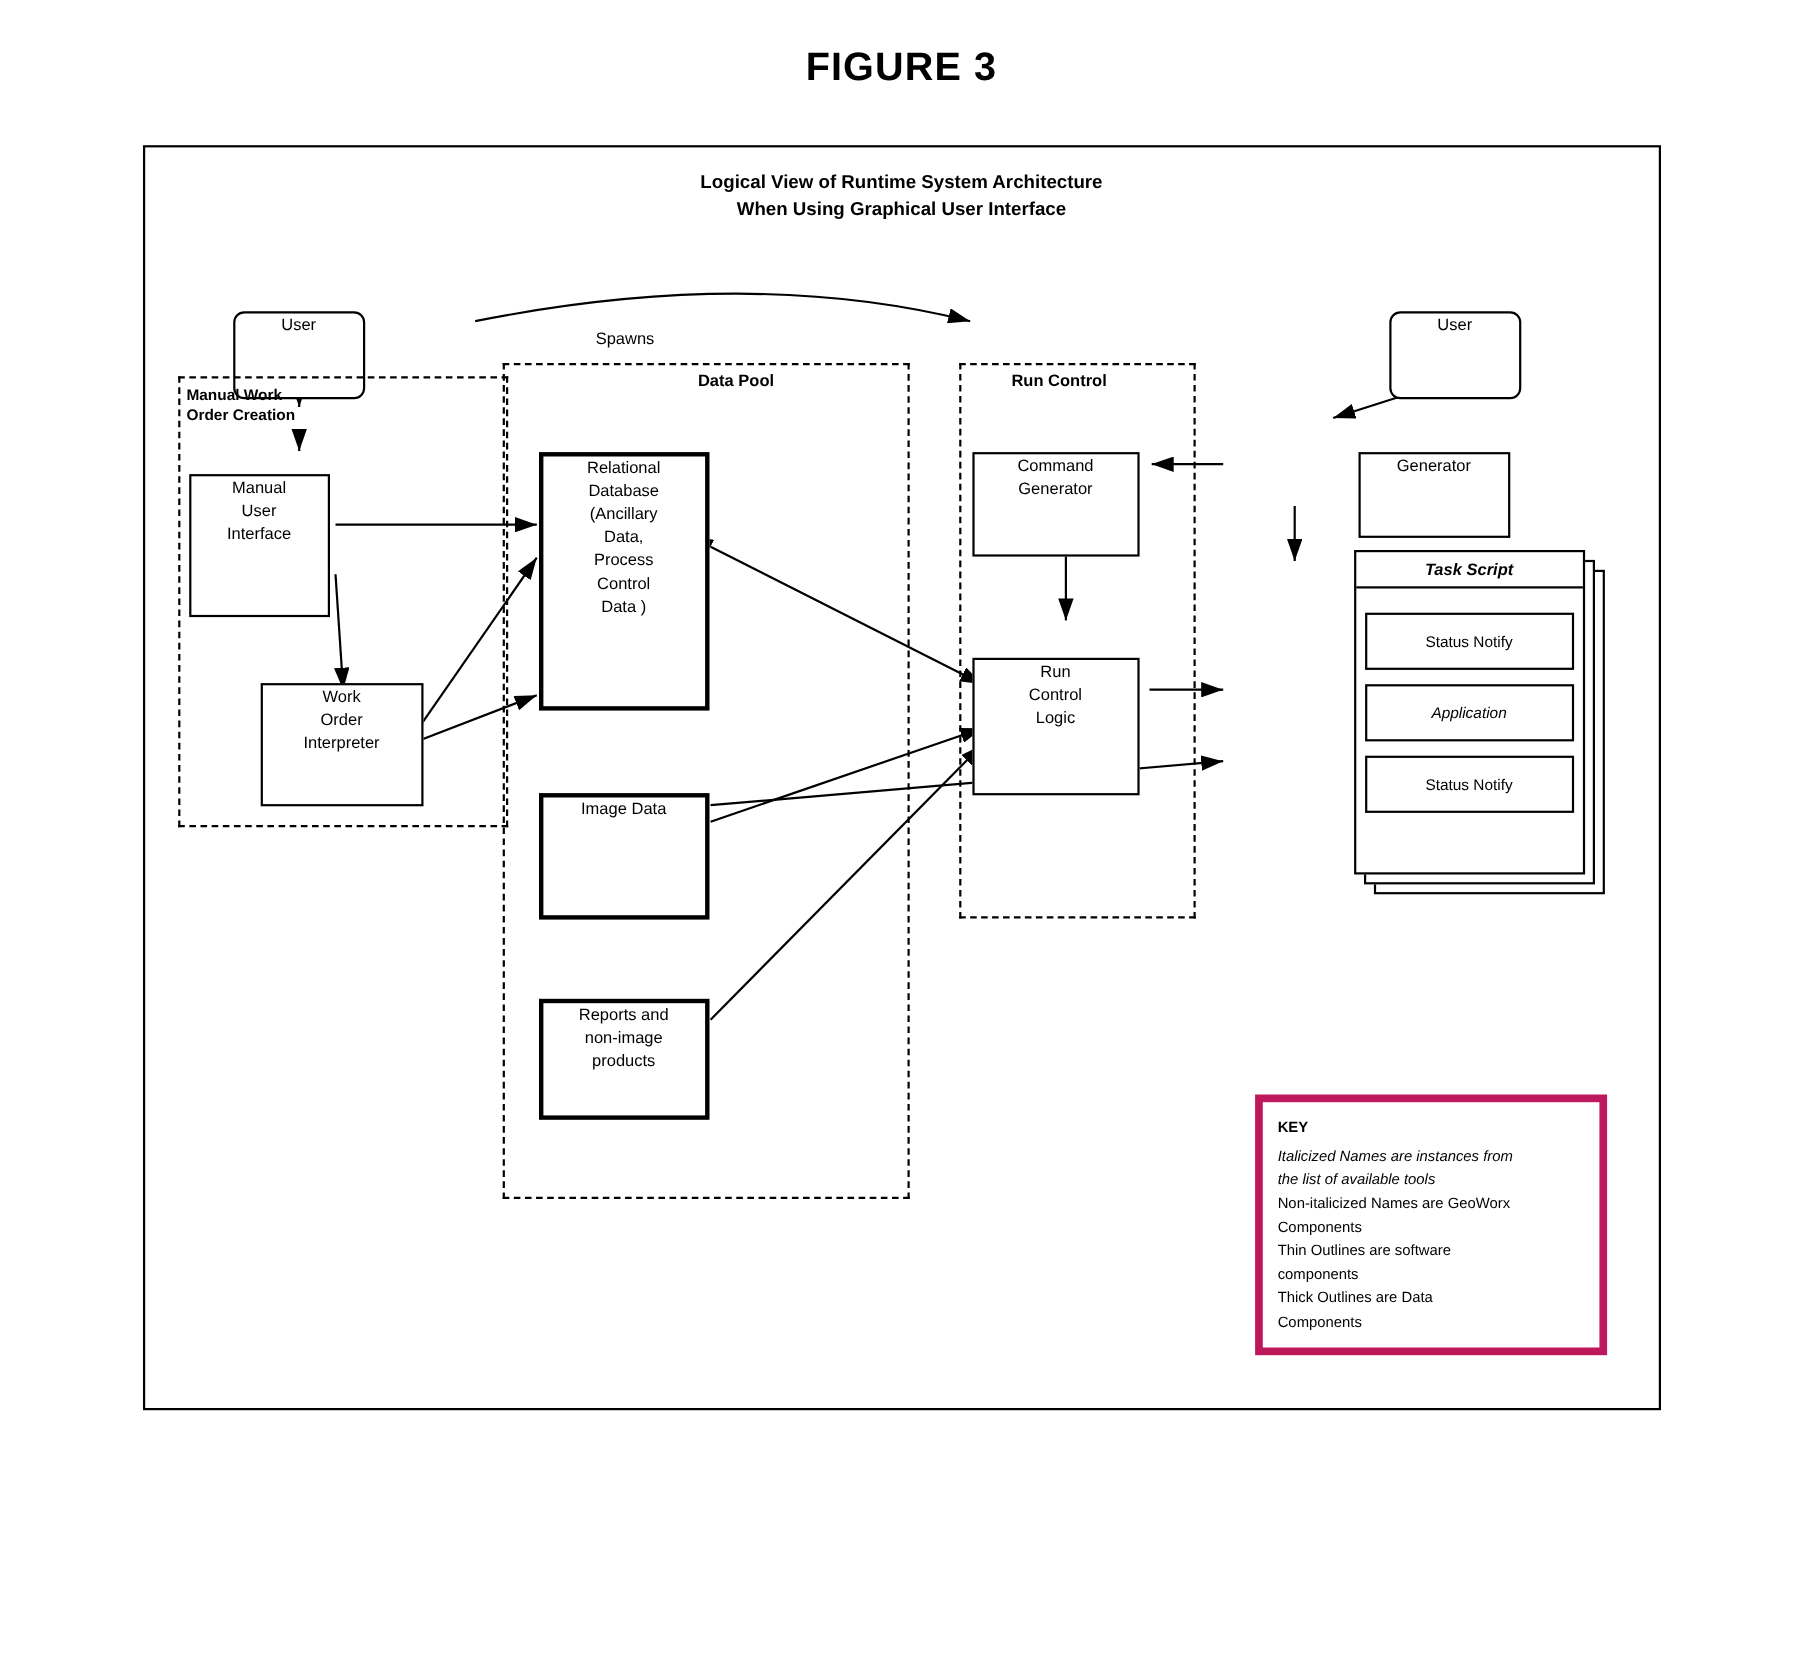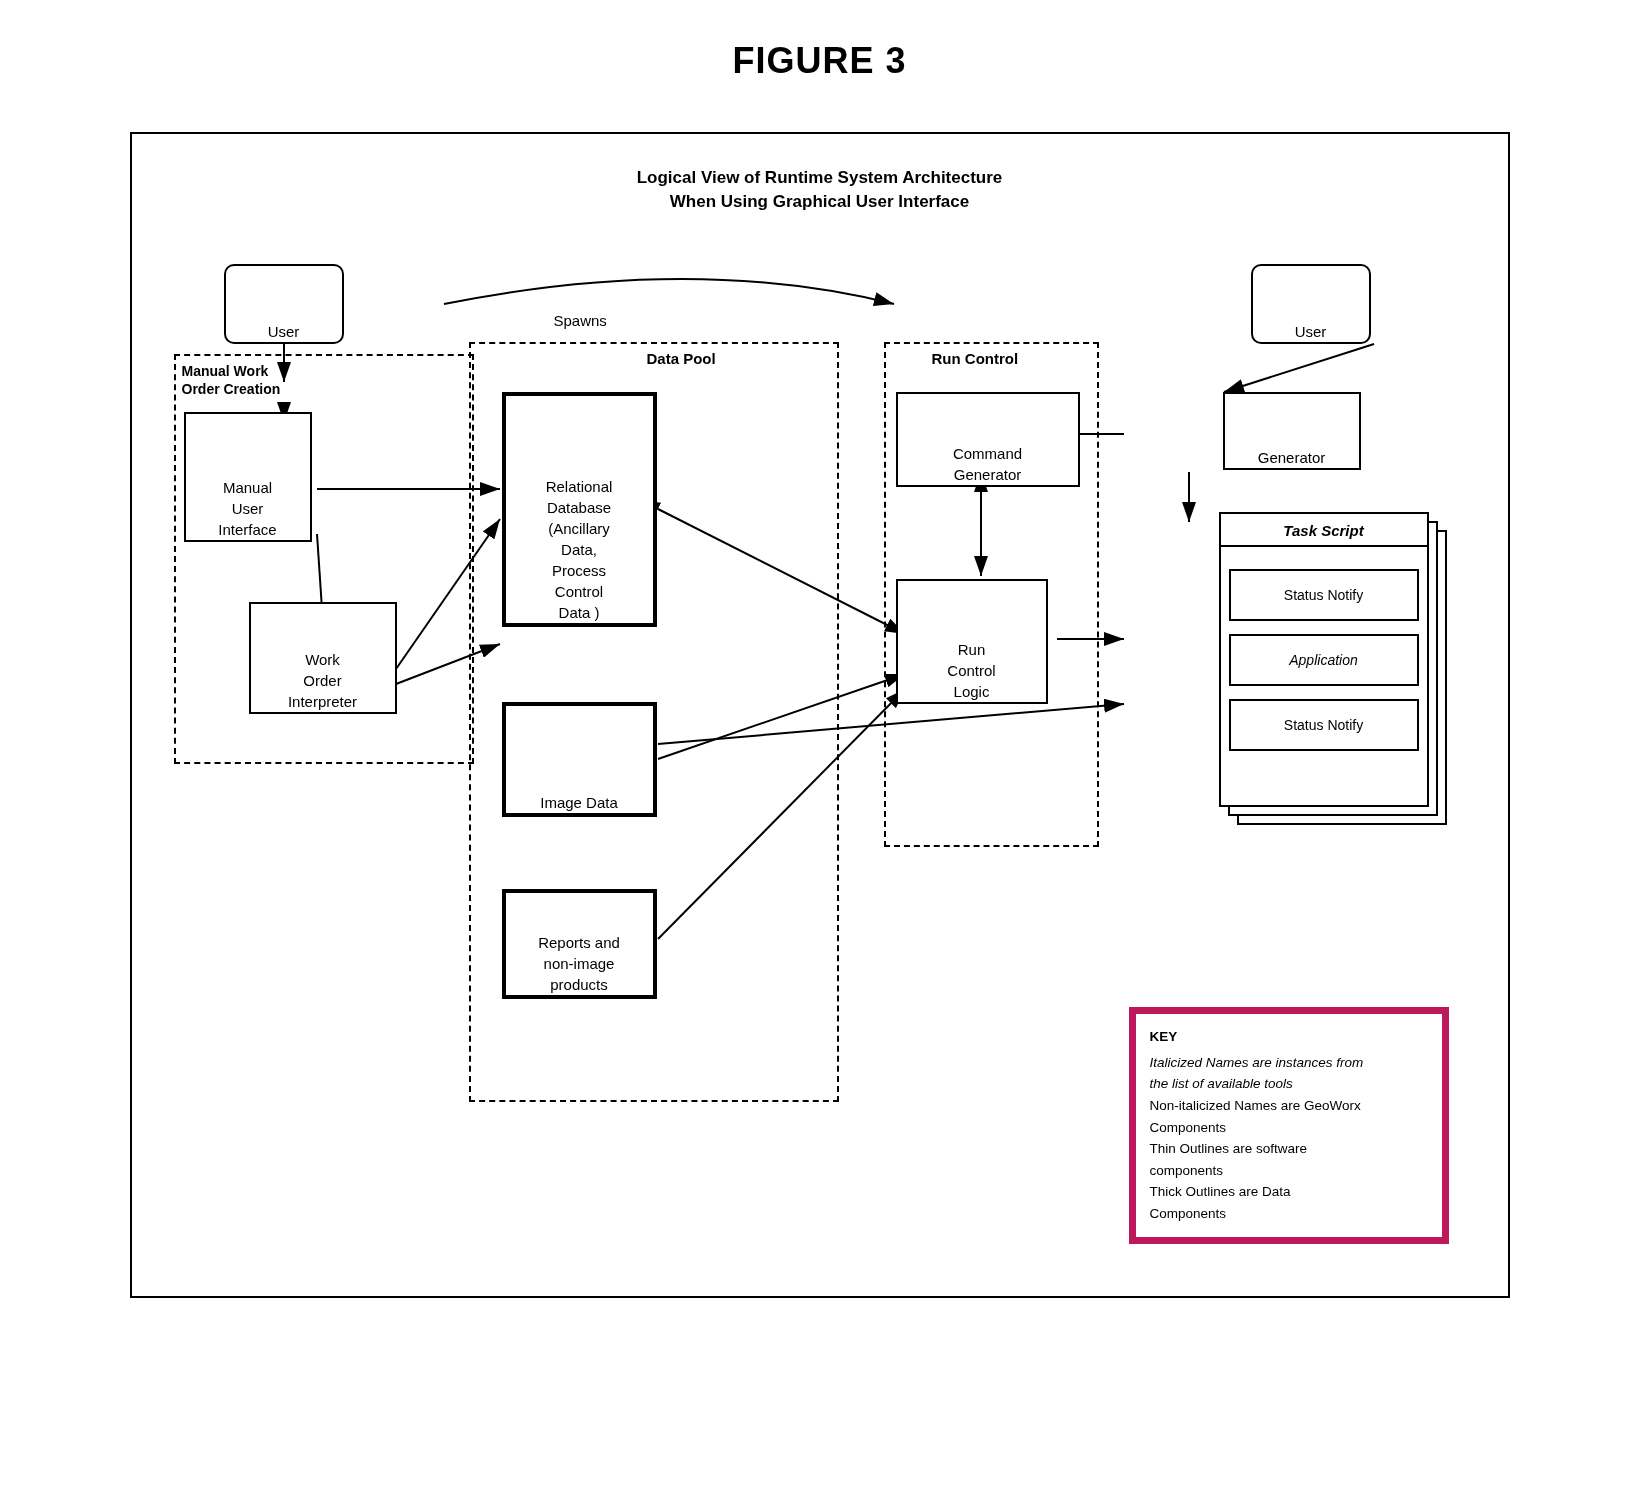--- a/index.html
+++ b/index.html
@@ -18,21 +18,21 @@
       font-weight: 900;
       letter-spacing: 1px;
       margin-bottom: 50px;
       font-family: Arial Black, Arial, sans-serif;
     }
     .diagram-outer {
       border: 2px solid #000;
       width: 1380px;
       min-height: 1150px;
       position: relative;
-      padding: 32px;
+      padding: 20px;
       background: #fff;
     }
     .diagram-title {
       text-align: center;
       font-size: 17px;
       font-weight: bold;
       margin-bottom: 30px;
       line-height: 1.4;
     }
     .diagram-content {
@@ -40,25 +40,26 @@
       width: 100%;
       height: 1020px;
     }
 
     
     .box {
       position: absolute;
       border: 2px solid #000;
       background: #fff;
       display: flex;
-      align-items: flex-end;
+      align-items: flex-start;
       justify-content: center;
       text-align: center;
       font-size: 15px;
       line-height: 1.4;
+      margin-top: 31px;
     }
     .box-thick {
       border-width: 4px;
     }
     .box-rounded {
       border-radius: 10px;
     }
 
     
     .dashed-region {
@@ -223,21 +224,21 @@
       Reports and<br>non-image<br>products
     </div>
 
     <div class="box box-thick" style="position:absolute; left:338px; top:458px; width:155px; height:115px;">
       Image Data
     </div>
 
     <div class="dashed-region" style="left:720px; top:98px; width:215px; height:505px;"></div>
     <div style="position:absolute; left:768px; top:106px; font-size:15px; font-weight:bold;">Run Control</div>
 
-    <div class="box" style="position:absolute; left:732px; top:148px; width:184px; height:95px;">
+    <div class="box" style="position:absolute; left:732px; top:148px; width:152px; height:95px;">
       Command<br>Generator
     </div>
 
     <div class="box" style="position:absolute; left:732px; top:335px; width:152px; height:125px;">
       Run<br>Control<br>Logic
     </div>
 
     <div class="box" style="position:absolute; right:115px; top:148px; width:138px; height:78px;">
       <span>Generator</span>
     </div>

